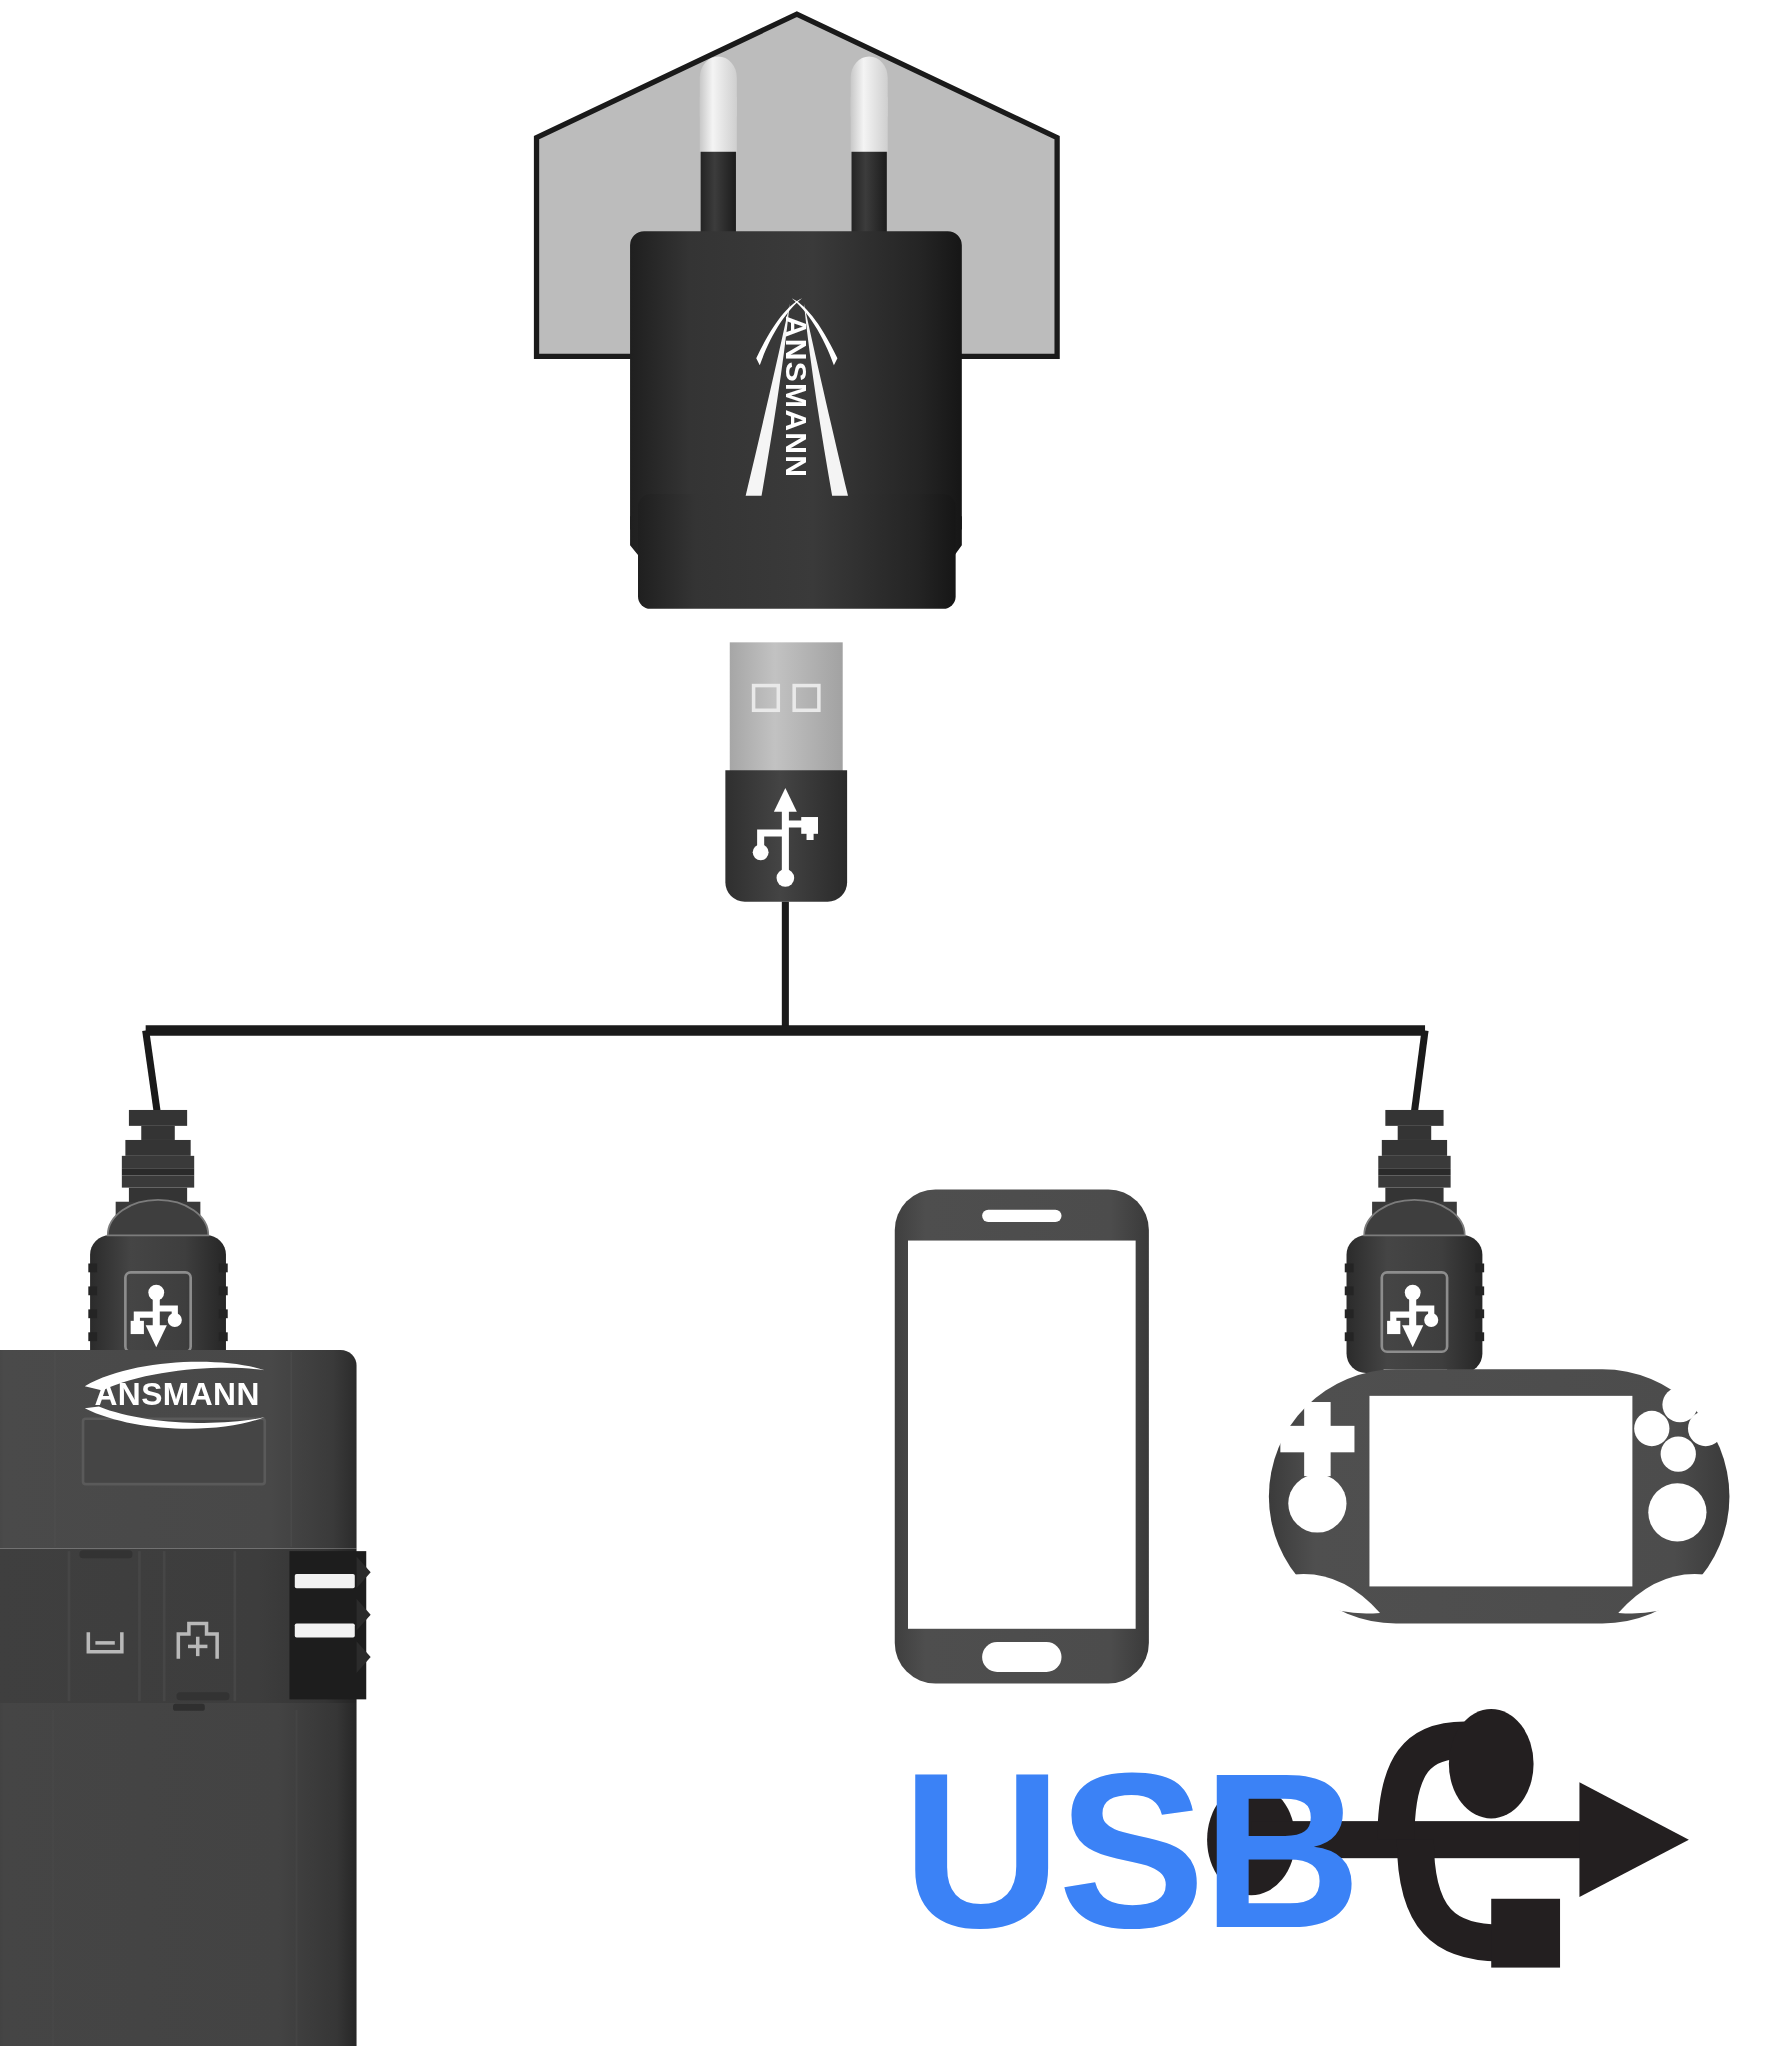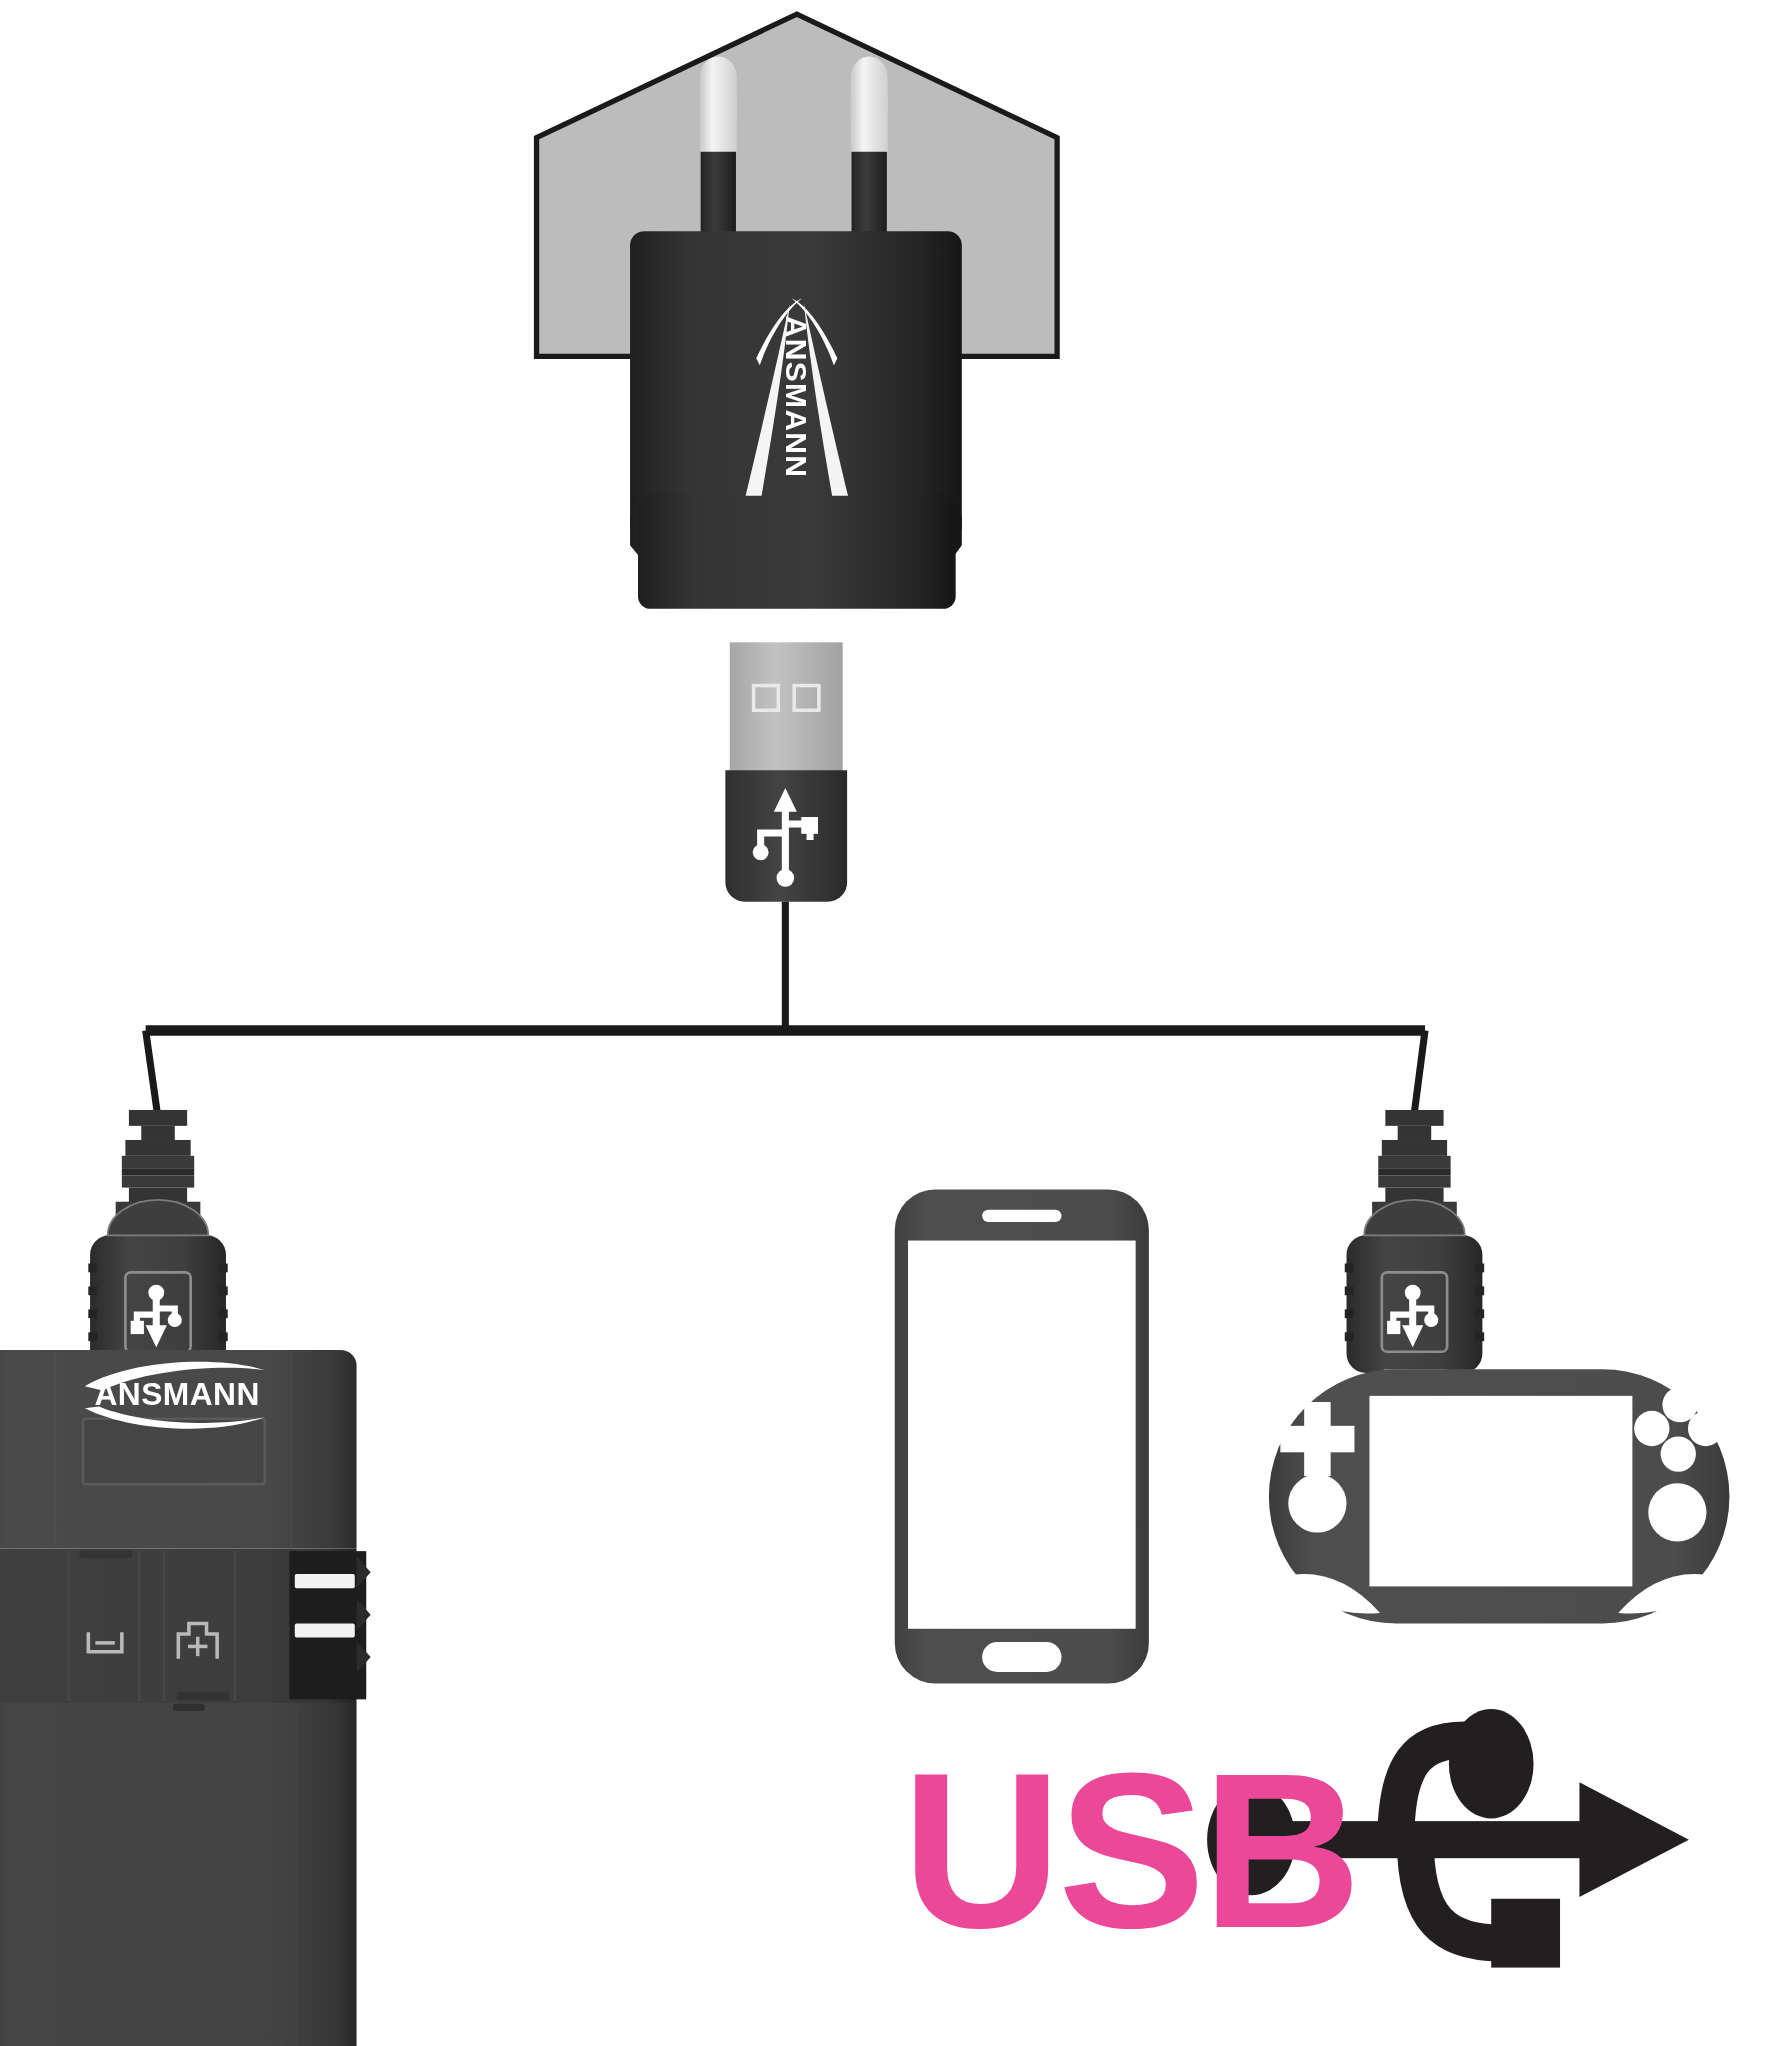--- a/index.html
+++ b/index.html
@@ -8,21 +8,21 @@
     font-family:"Liberation Sans","DejaVu Sans",sans-serif;
   }
   .stage{position:absolute;left:0;top:0;width:1786px;height:2047px;}
   svg.layer{position:absolute;left:0;top:0;width:1786px;height:2047px;display:block;}
   .usb-word{
     position:absolute;
     font-family:"Liberation Sans","DejaVu Sans",sans-serif;
     font-weight:bold;
     font-size:221px;
     letter-spacing:-3.5px;
-    color:#ec4899;
+    color:#3b82f6;
     line-height:1;
     -webkit-font-smoothing:antialiased;
   }
 </style>
 </head>
 <body>
 
 <div class="stage">
 
   <svg class="layer" viewBox="0 0 2024 2320" xmlns="http://www.w3.org/2000/svg">

